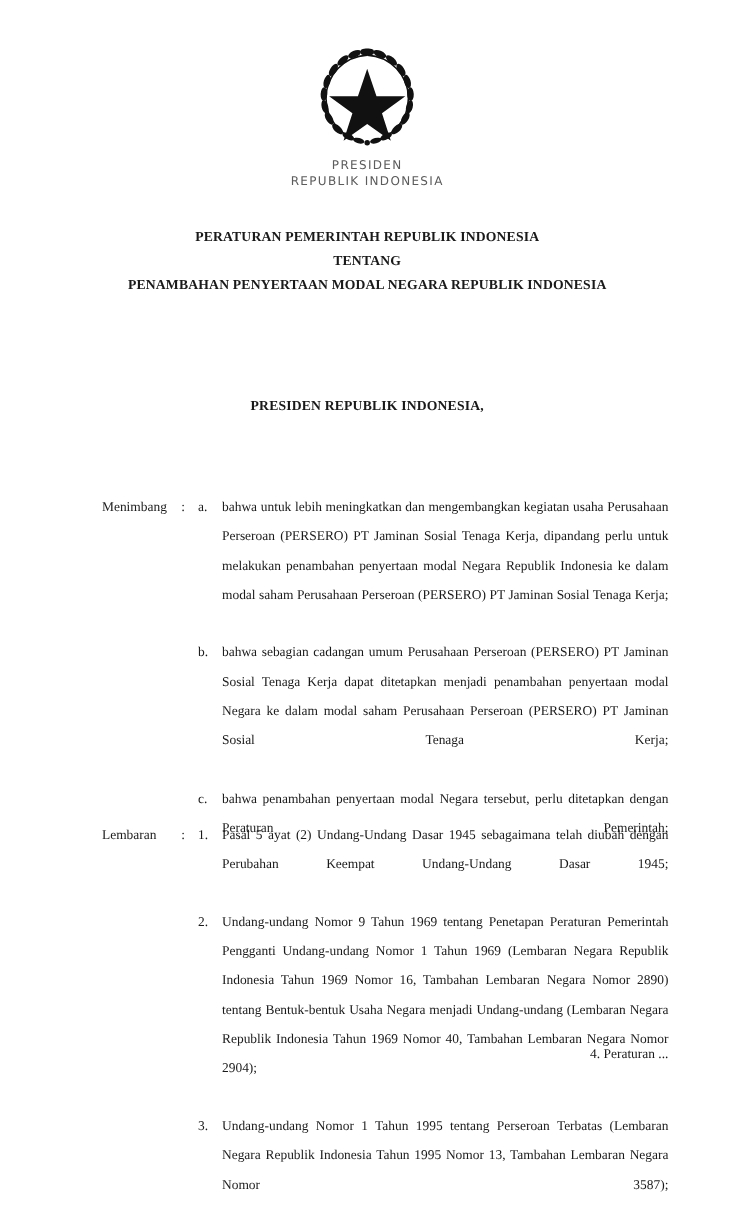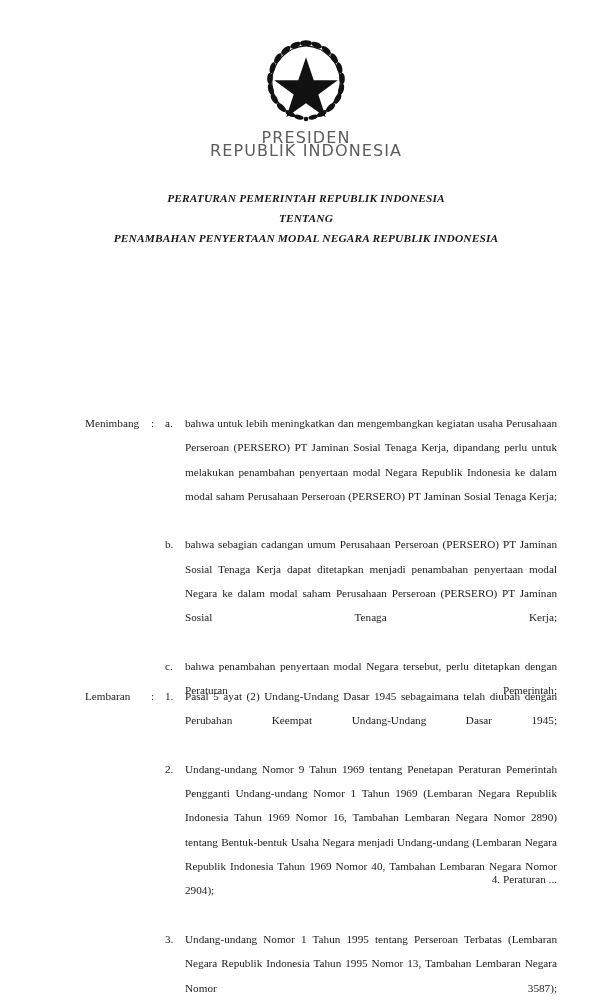--- a/index.html
+++ b/index.html
@@ -32,40 +32,39 @@
     text-align: center;
   }
   .emblem-mark {
     width: 88px;
     height: 88px;
     display: inline-block;
   }
   .emblem-caption {
     margin-top: 2px;
     font-family: "DejaVu Sans", "Liberation Sans", sans-serif;
-    font-size: 16px;
+    font-size: 10px;
     line-height: 12.5px;
     letter-spacing: 1.1px;
     color: #5c5c5c;
     font-weight: 400;
   }
   .emblem-caption div { white-space: nowrap; }
 
   
   .title-block {
     position: absolute;
     top: 188px;
     left: 0;
     width: 612px;
     text-align: center;
     font-weight: bold;
     font-size: 11.4px;
     line-height: 20.2px;
     letter-spacing: 0.15px;
-    font-style: italic;
   }
   .title-block .line { white-space: pre; }
 
   
   .attestation {
     position: absolute;
     top: 333px;
     left: 0;
     width: 612px;
     text-align: center;
@@ -189,20 +188,21 @@
       <div>REPUBLIK INDONESIA</div>
     </div>
   </div>
 
   <div class="title-block">
     <div class="line">PERATURAN PEMERINTAH REPUBLIK INDONESIA</div>
     <div class="line">TENTANG</div>
     <div class="line">PENAMBAHAN PENYERTAAN MODAL NEGARA REPUBLIK INDONESIA</div>
   </div>
 
+  <div class="attestation">PRESIDEN REPUBLIK INDONESIA,</div>
 
   <div class="clause clause-menimbang">
     <div class="clause-row">
       <div class="clause-label">Menimbang</div>
       <div class="clause-colon">:</div>
       <div class="clause-items">
         <div class="clause-item">
           <div class="item-marker">a.</div>
           <div class="item-text">bahwa untuk lebih meningkatkan dan mengembangkan kegiatan usaha Perusahaan Perseroan (PERSERO) PT Jaminan Sosial Tenaga Kerja, dipandang perlu untuk melakukan penambahan penyertaan modal Negara Republik Indonesia ke dalam modal saham Perusahaan Perseroan (PERSERO) PT Jaminan Sosial Tenaga Kerja;</div>
         </div>

